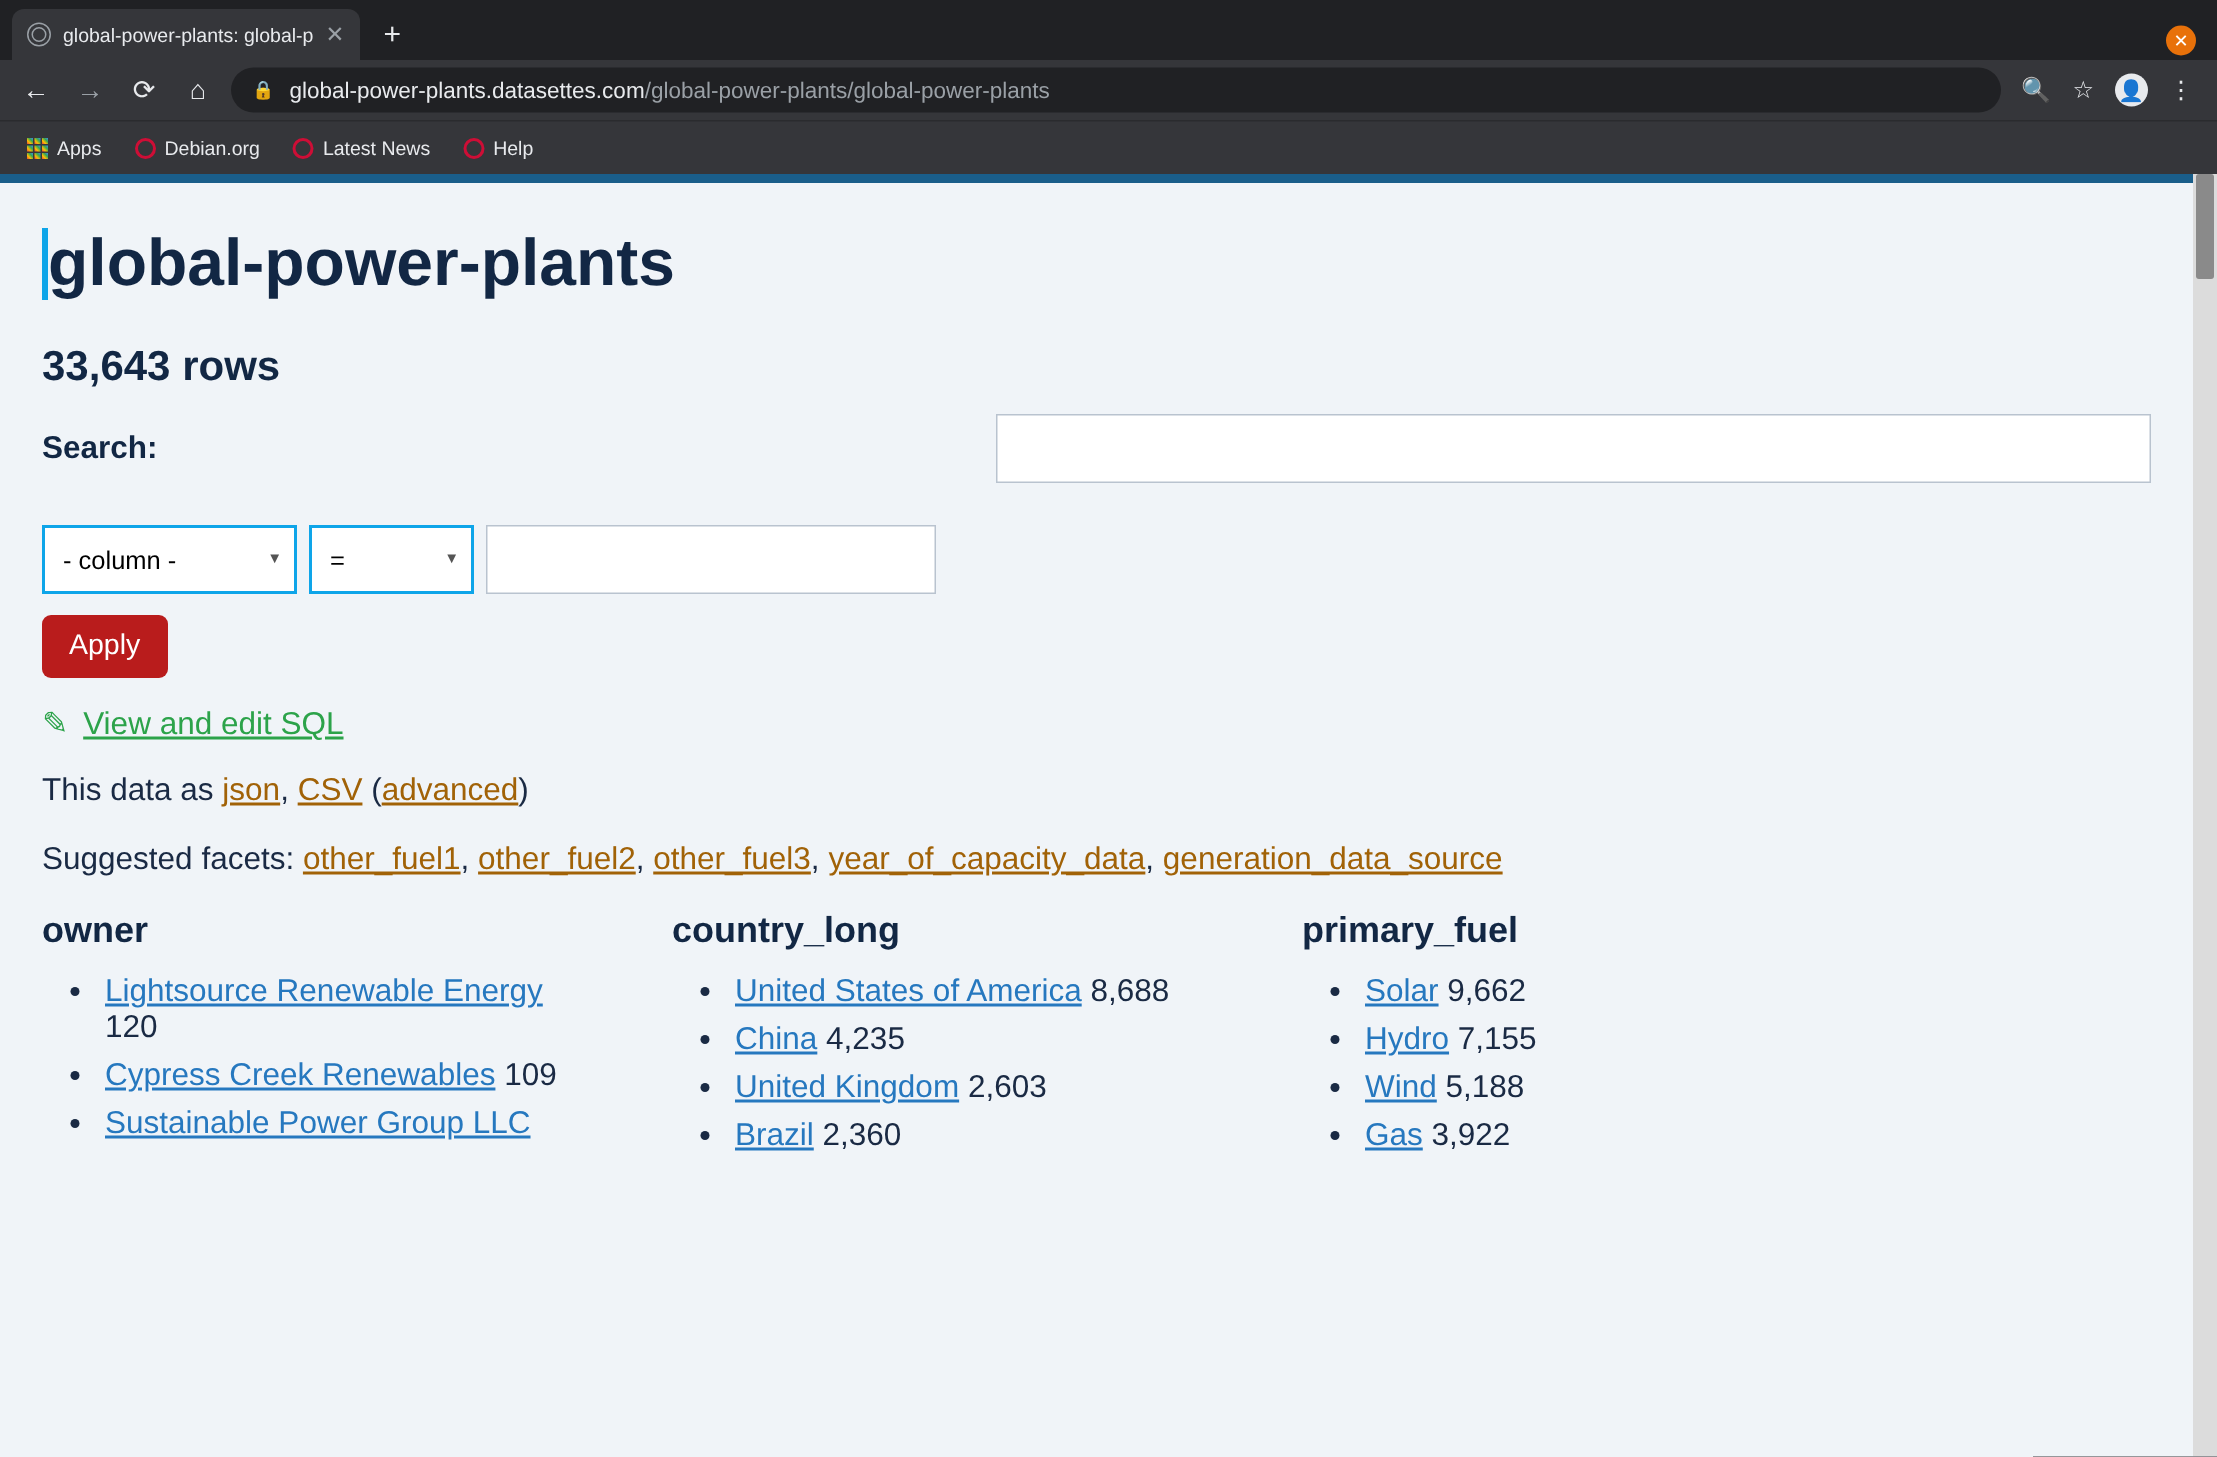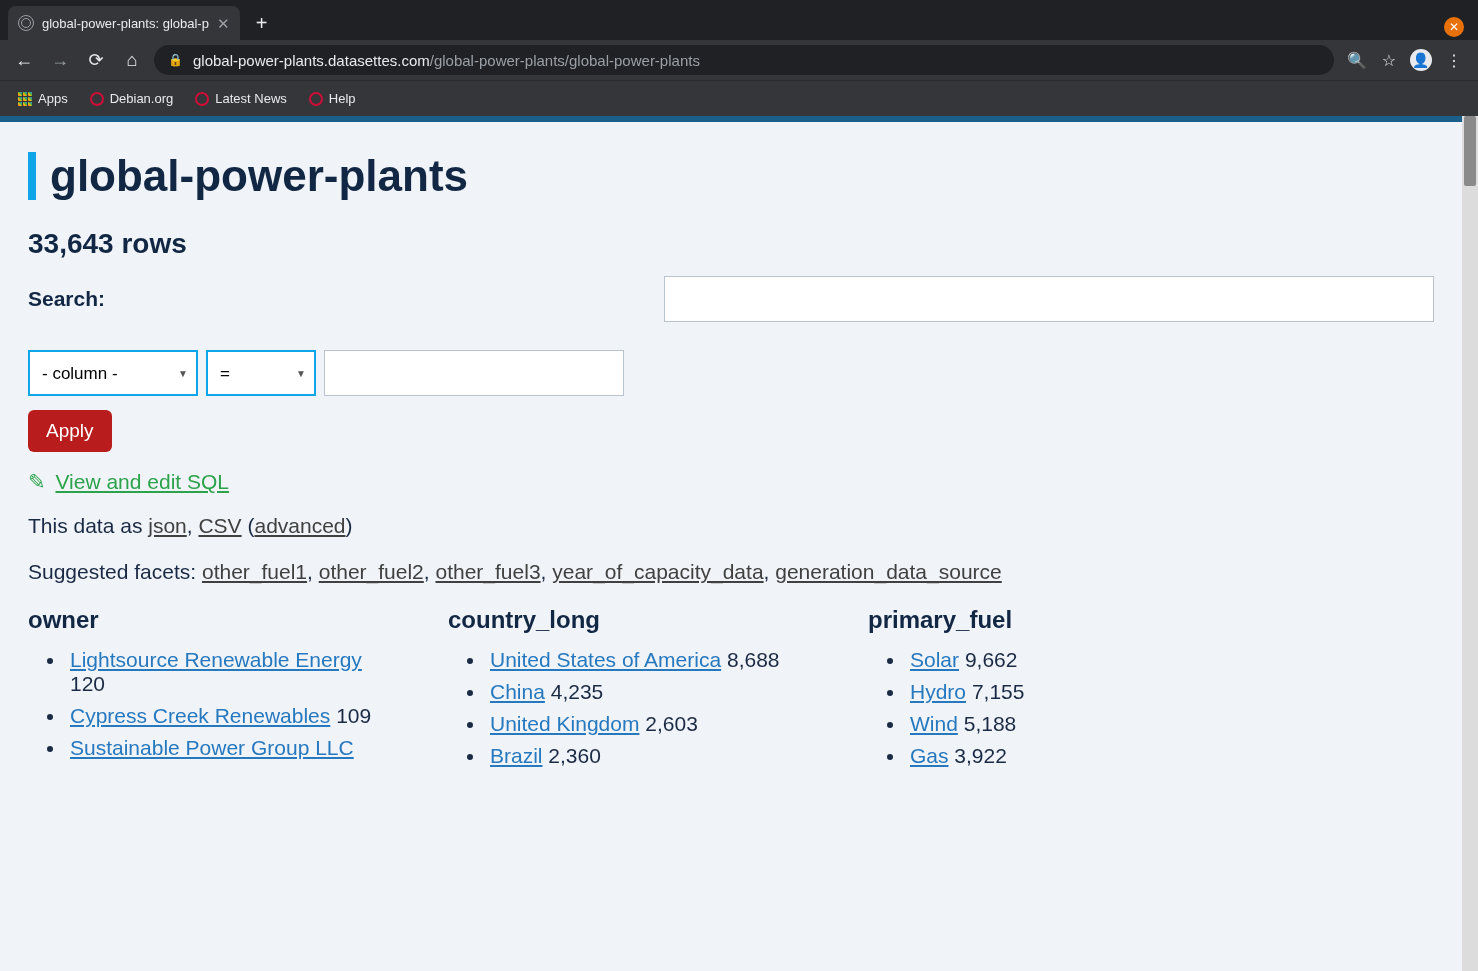--- a/index.html
+++ b/index.html
@@ -36,21 +36,21 @@
 
   
   .viewport { flex: 1; display: flex; overflow: hidden; }
   .page-scroll { flex: 1; overflow-y: auto; background: #f0f4f8; }
   .vscroll { width: 16px; background: #dcdcdc; position: relative; }
   .vscroll-thumb { position: absolute; top: 0; left: 2px; width: 12px; height: 70px; background: #8a8a8a; border-radius: 2px; }
 
   .blue-bar { height: 6px; background: #1a5e8a; }
 
   .page { padding: 18px 28px 60px 28px; color: #1a2a44; font-size: 21px; }
-  h1.page-title { border-left: 8px solid #0ea5e9; padding-left: 14px; font-size: 44px; font-weight: 800; color: #122744; margin: 12px 0 28px 0; line-height: 1.1; }
+  h1.page-title { border-left: 4px solid #0ea5e9; font-size: 44px; font-weight: 800; color: #122744; margin: 12px 0 28px 0; line-height: 1.1; }
 
   .meta-line { margin-bottom: 24px; }
   .meta-line a { color: #2678bf; text-decoration: underline; }
 
   h3.rows { font-size: 28px; font-weight: 800; color: #122744; margin: 10px 0 16px 0; }
 
   .search-row { display: flex; align-items: center; gap: 40px; margin-bottom: 28px; justify-content: space-between; }
   .search-row label { font-weight: 700; color: #122744; }
   .search-row input[type=search] { width: 770px; height: 46px; border: 1px solid #b9c3cf; background: #fff; font-size: 18px; padding: 0 10px; }
 
@@ -62,24 +62,24 @@
   select.op { width: 110px; }
   input.val { height: 46px; border: 1px solid #b9c3cf; background: #fff; font-size: 17px; padding: 0 10px; width: 300px; }
 
   .apply-btn { background: #b91c1c; color: #fff; border: none; border-radius: 6px; padding: 10px 18px; font-size: 19px; cursor: pointer; margin-bottom: 18px; }
 
   .sql-row { margin-bottom: 20px; font-size: 21px; }
   .sql-row .pencil { color: #2ca34a; margin-right: 4px; }
   .sql-row a { color: #2ca34a; text-decoration: underline; }
 
   .data-as { margin-bottom: 22px; }
-  .data-as a { color: #404040; text-decoration: underline; }
+  .data-as a { color: #a16207; text-decoration: underline; }
 
   .facets-line { margin-bottom: 22px; }
-  .facets-line a { color: #404040; text-decoration: underline; text-align: right; }
+  .facets-line a { color: #a16207; text-decoration: underline; text-align: right; }
 
   .facet-cols { display: flex; gap: 60px; }
   .facet-col h4 { font-size: 24px; font-weight: 700; color: #122744; margin: 0 0 14px 0; }
   .facet-col ul { margin: 0; padding-left: 26px; }
   .facet-col li { margin-bottom: 8px; padding-left: 4px; margin-left: 12px; }
   .facet-col li a { color: #2678bf; text-decoration: underline; }
   .facet-col li span.count { color: #1a2a44; }
   .facet-col li::marker { color: #1a2a44; }
 
   .owner-col { width: 360px; }

